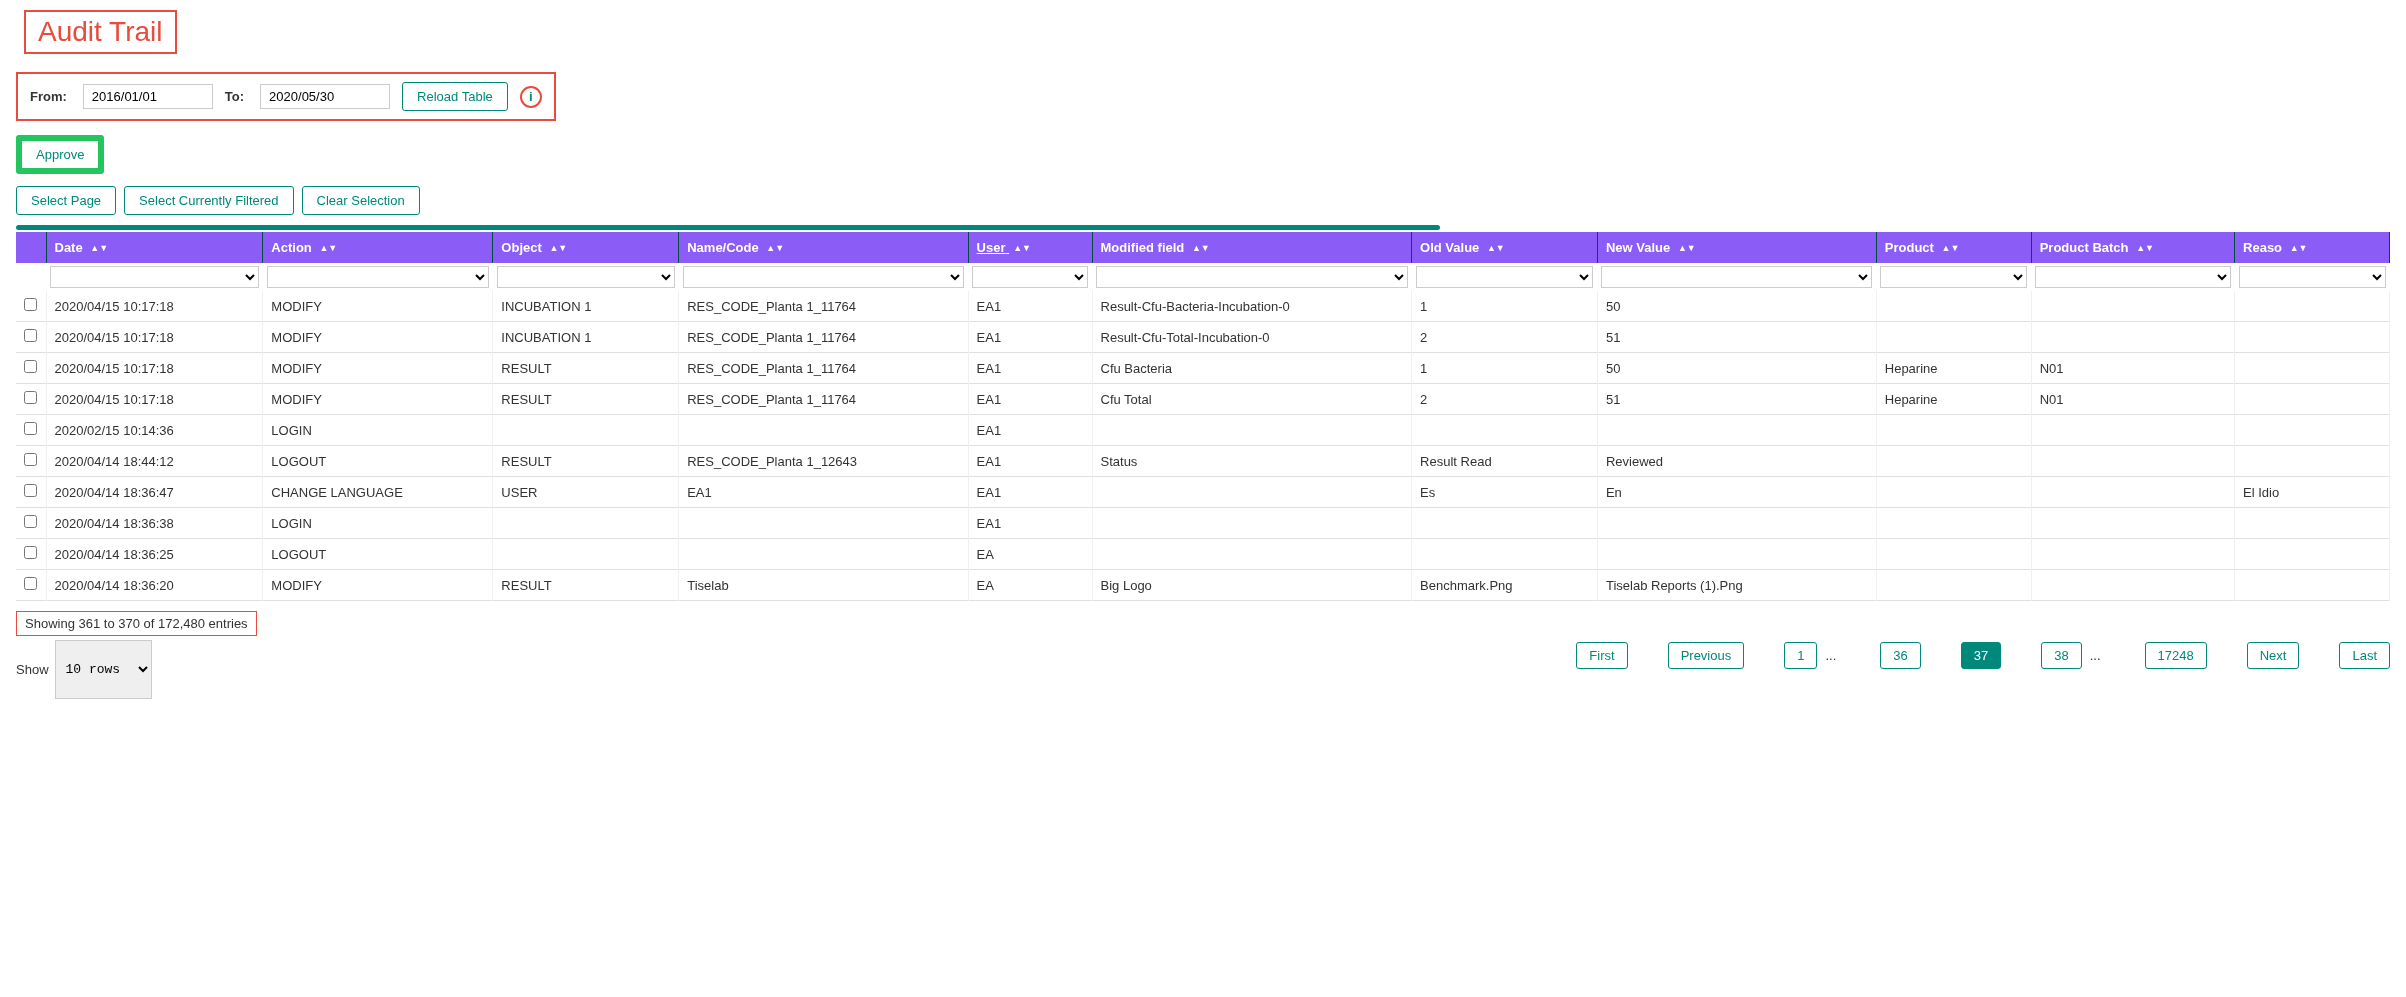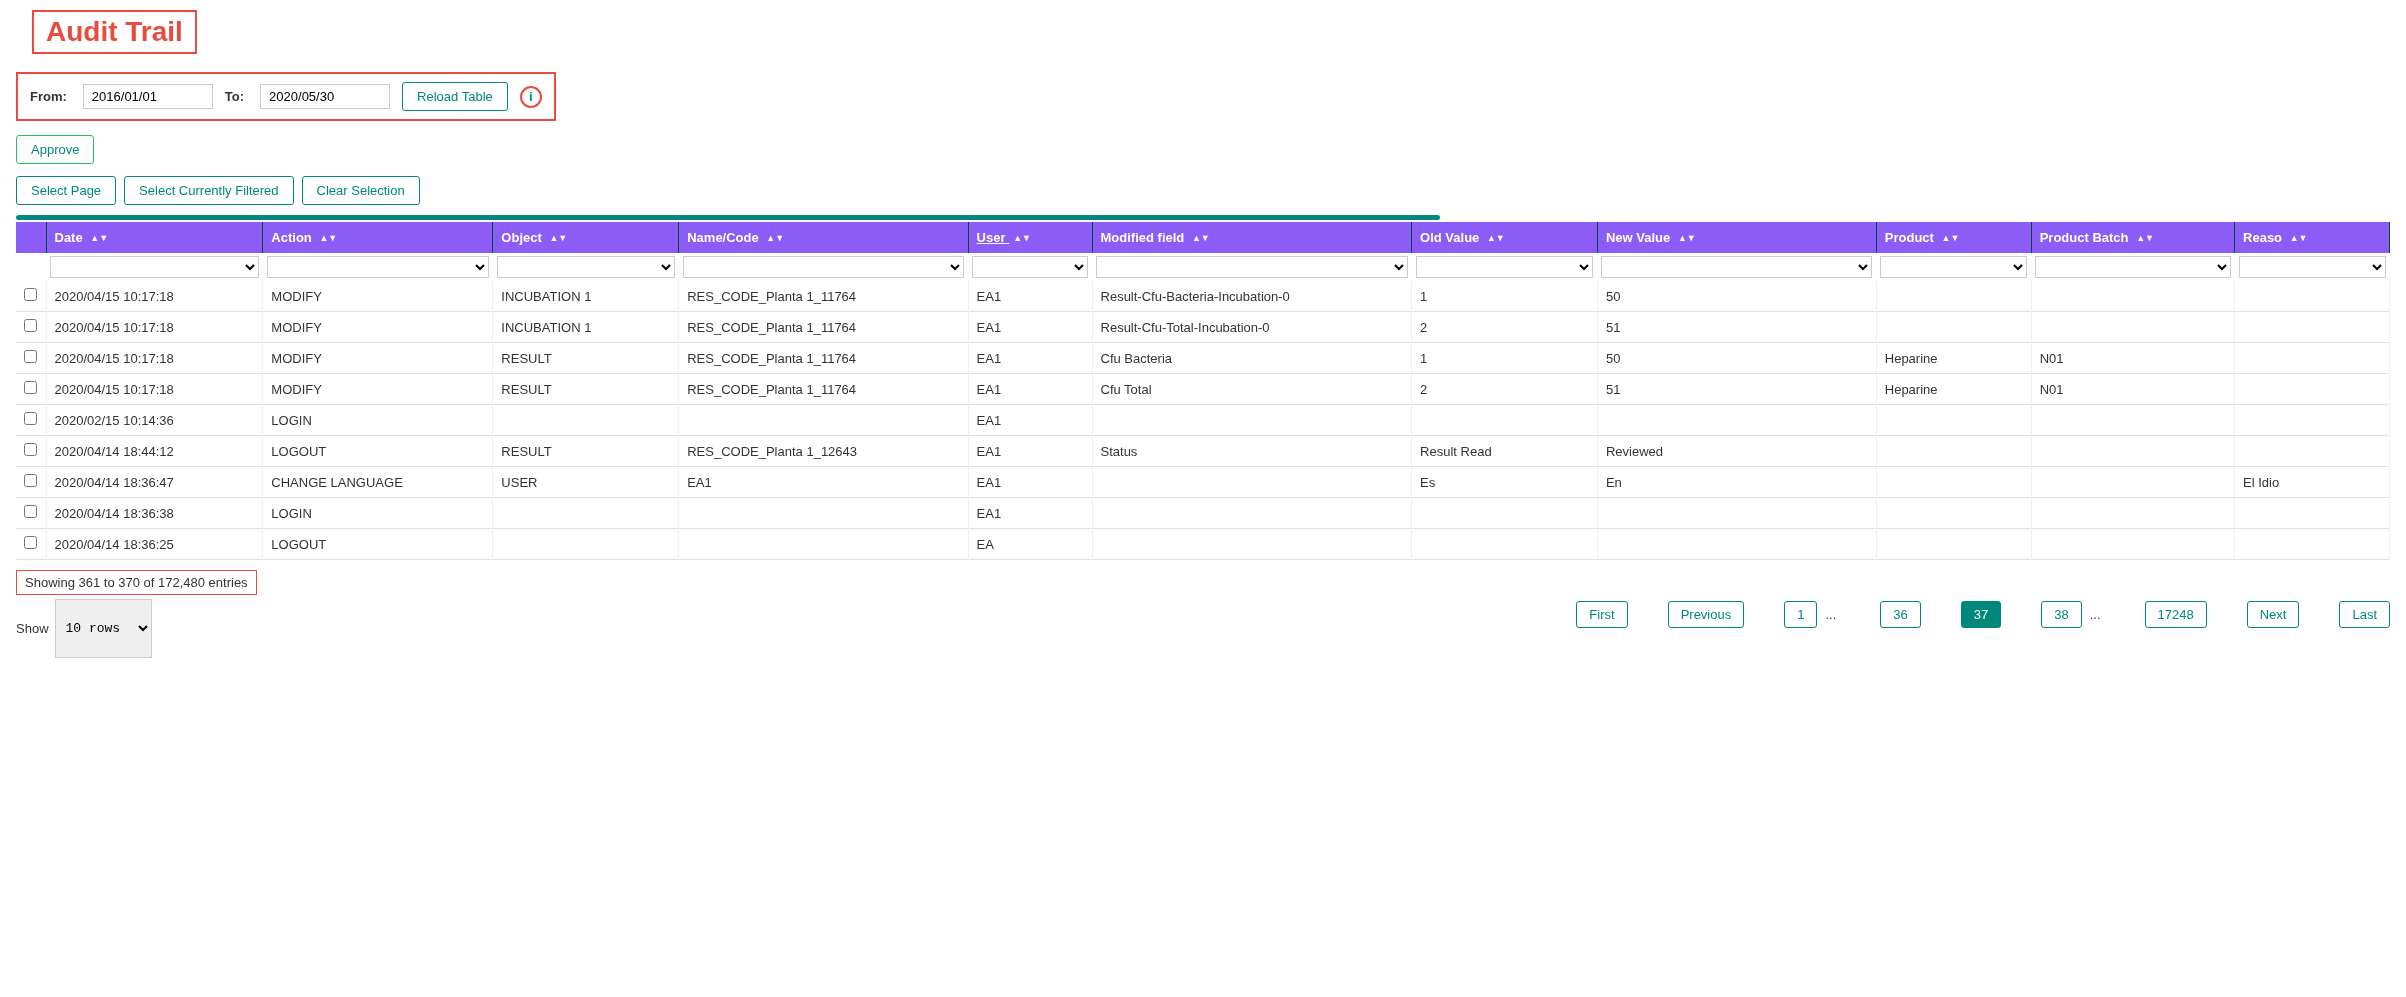--- a/index.html
+++ b/index.html
@@ -1,25 +1,25 @@
 <!DOCTYPE html>
 <html><head>
   <meta charset="utf-8">
   <style>
     * { box-sizing: border-box; margin: 0; padding: 0; }
     body { font-family: Arial, sans-serif; font-size: 13px; background: #fff; color: #333; overflow-x: hidden; }
 
     .page-title {
       display: inline-block;
       font-size: 28px;
-      font-weight: bold;
+      font-weight: normal;
       color: #e74c3c;
       border: 2px solid #e74c3c;
       padding: 4px 12px;
-      margin: 10px 32px;
+      margin: 10px 24px;
     }
 
     .filter-bar {
       display: flex;
       align-items: center;
       border: 2px solid #e74c3c;
       padding: 8px 12px;
       margin: 8px 16px;
       gap: 12px;
       width: fit-content;
@@ -52,21 +52,21 @@
       align-items: center;
       justify-content: center;
       color: #00897b;
       font-weight: bold;
       font-size: 13px;
       cursor: pointer;
     }
 
     .approve-btn {
       background: #fff;
-      border: 1px solid #22c55e;
+      border: 6px solid #22c55e;
       color: #00897b;
       padding: 6px 14px;
       font-size: 13px;
       cursor: pointer;
       border-radius: 3px;
       margin: 6px 16px;
     }
 
     .selection-bar {
       display: flex;
@@ -439,20 +439,34 @@
         <tr>
     <td><input type="checkbox" style=""></td>
     <td>2020/04/14 18:36:25</td>
     <td>LOGOUT</td>
     <td></td>
     <td></td>
     <td>EA</td>
     <td></td>
     <td></td>
     <td></td>
+    <td></td>
+    <td></td>
+    <td></td>
+  </tr>
+        <tr>
+    <td><input type="checkbox" style=""></td>
+    <td>2020/04/14 18:36:20</td>
+    <td>MODIFY</td>
+    <td>RESULT</td>
+    <td>Tiselab</td>
+    <td>EA</td>
+    <td>Big Logo</td>
+    <td>Benchmark.Png</td>
+    <td>Tiselab Reports (1).Png</td>
     <td></td>
     <td></td>
     <td></td>
   </tr>
       </tbody>
   </table>
 </div>
 
 <div class="footer">
   <div>

